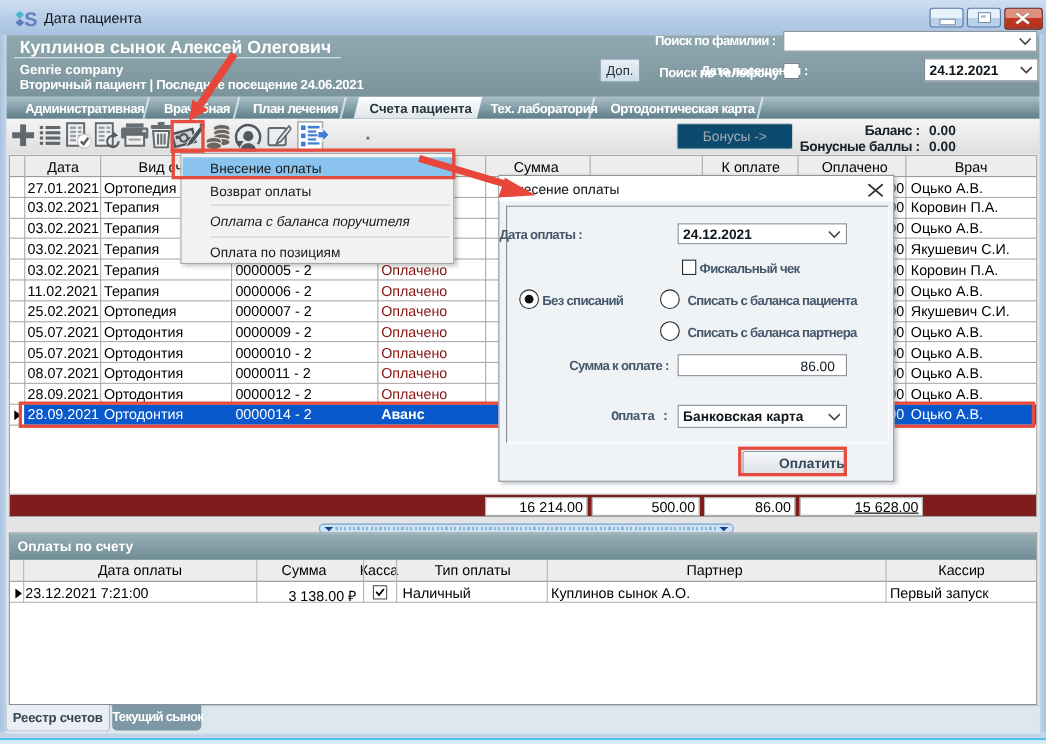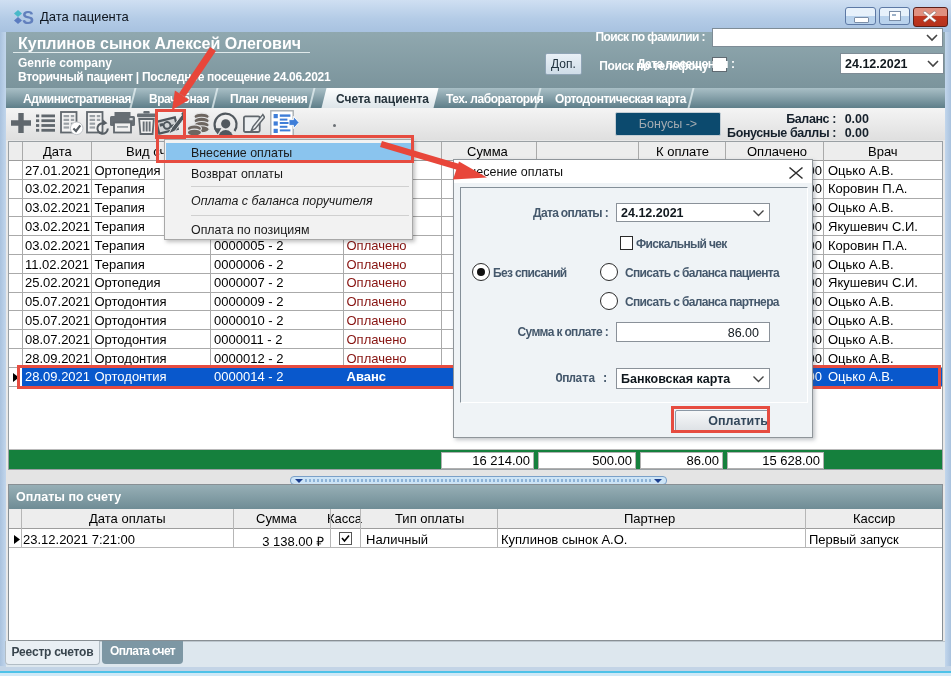--- a/index.html
+++ b/index.html
@@ -320,25 +320,25 @@
         </svg>
       <div class="abs" style="left:13px;top:0;width:920px;height:17.8px;background:#0958cc;"></div>
       <div class="cell" style="left:16px;color:#fff;">28.09.2021</div>
       <div class="cell" style="left:85.5px;color:#fff;">Ортодонтия</div>
       <div class="cell" style="left:205px;color:#fff;">0000014 - 2</div>
       <div class="cell b" style="left:337.5px;color:#fff;">Аванс</div>
       <div class="cell" style="left:716px;width:97px;text-align:right;color:#fff;">0.00</div>
       <div class="cell" style="left:819px;color:#fff;">Оцько А.В.</div>
     </div>
 
-    <div class="abs" style="left:0;top:307px;width:933px;height:22px;background:#15803d;border-top:1px solid #b9b9b9;box-sizing:border-box;">
+    <div class="abs" style="left:0;top:307px;width:933px;height:22px;background:#7f1d1d;border-top:1px solid #b9b9b9;box-sizing:border-box;">
       <div class="abs sumbox" style="left:432px;width:93px;">16 214.00</div>
       <div class="abs sumbox" style="left:529px;width:98px;">500.00</div>
       <div class="abs sumbox" style="left:631px;width:83px;">86.00</div>
-      <div class="abs sumbox" style="left:718px;width:97px;">15 628.00</div>
+      <div class="abs sumbox" style="left:718px;width:112px;text-decoration:underline;">15 628.00</div>
     </div>
   </div>
 
   <div class="abs" style="left:6px;top:470px;width:939px;height:16px;background:#e4e4e4;"></div>
   <div class="abs" style="left:290px;top:476px;width:377px;height:9px;background:#cde4f6;border:1px solid #7aa0c8;border-radius:4px;box-sizing:border-box;">
     <div class="abs" style="left:14px;top:2px;width:348px;height:3px;background:repeating-linear-gradient(90deg,#8fb4d8 0 2px,transparent 2px 4px);"></div>
     <svg class="abs" style="left:3px;top:1px;" width="10" height="6">
         <path d="M1 1 L5 5 L9 1" fill="#1c3f8f"></path>
       </svg>
     <svg class="abs" style="right:3px;top:1px;" width="10" height="6">
@@ -376,21 +376,21 @@
           </svg>
       </div>
       <div class="cell" style="left:357px;">Наличный</div>
       <div class="cell" style="left:492px;">Куплинов сынок А.О.</div>
       <div class="cell" style="left:800px;">Первый запуск</div>
     </div>
   </div>
 
   <div class="abs" style="left:6px;top:641px;width:939px;height:25px;background:#dde7ee;border-top:1px solid #bcc6cd;"></div>
   <div class="abs b" style="left:5px;top:641px;width:95px;height:24px;background:#e9eff4;border:1px solid #b2bdc5;border-top:none;border-radius:0 0 4px 4px;box-sizing:border-box;font-size:12px;color:#39454e;text-align:center;line-height:22px;white-space:nowrap;letter-spacing:-0.2px;">Реестр счетов</div>
-  <div class="abs b" style="left:102px;top:641px;width:81px;height:23px;background:#7d97a4;border-radius:0 0 4px 4px;font-size:12px;color:#fff;text-align:center;line-height:21px;white-space:nowrap;letter-spacing:-0.7px;">Оплата счет</div>
+  <div class="abs b" style="left:102px;top:641px;width:81px;height:23px;background:#7d97a4;border-radius:0 0 4px 4px;font-size:12px;color:#fff;text-align:center;line-height:21px;white-space:nowrap;letter-spacing:-0.7px;">Текущий сынок</div>
 
   <div class="abs" style="left:17px;top:365px;width:924px;height:24px;border:3px solid #e64c40;box-sizing:border-box;"></div>
 
   <div class="abs" style="left:164px;top:139px;width:249px;height:101px;background:#f2f2f2;border:1px solid #a8a8a8;box-sizing:border-box;box-shadow:2px 2px 4px rgba(0,0,0,0.25);">
     <div class="abs" style="left:1px;top:3px;width:246px;height:19px;background:#8ac4ee;"></div>
     <div class="abs mitem" style="left:26px;top:6px;">Внесение оплаты</div>
     <div class="abs mitem" style="left:26px;top:27px;">Возврат оплаты</div>
     <div class="abs" style="left:26px;top:45.5px;width:218px;height:1px;background:#d0d0d0;"></div>
     <div class="abs mitem" style="left:26px;top:54px;font-style:italic;">Оплата с баланса поручителя</div>
     <div class="abs" style="left:26px;top:74.5px;width:218px;height:1px;background:#d0d0d0;"></div>
@@ -398,21 +398,21 @@
   </div>
 
   <div class="abs" style="left:453px;top:159px;width:360px;height:279px;background:#eff3f6;border:1px solid #8f959a;box-sizing:border-box;box-shadow:2px 2px 4px rgba(80,90,100,0.35);">
     <div class="abs" style="left:0;top:0;width:358px;height:23px;background:#fff;"></div>
     <div class="abs" style="left:7px;top:5px;font-size:12.5px;color:#111;">Внесение оплаты</div>
     <svg class="abs" style="left:334px;top:6px;" width="16" height="14">
         <path d="M1.5 1.5 L14.5 12.5 M14.5 1.5 L1.5 12.5" stroke="#2e2e2e" stroke-width="1.5" fill="none"></path>
       </svg>
     <div class="abs" style="left:6px;top:27px;width:348px;height:216px;border-top:1px solid #848f98;border-left:1px solid #848f98;border-bottom:1px solid #fff;border-right:1px solid #fff;box-sizing:border-box;"></div>
 
-    <div class="abs dlbl" style="left:0px;top:46px;width:154px;text-align:right;">Дата оплаты :</div>
+    <div class="abs dlbl" style="left:0px;top:46px;width:154px;text-align:left;">Дата оплаты :</div>
     <div class="abs" style="left:162px;top:43px;width:154px;height:19px;background:#fff;border:1px solid #8a9199;box-sizing:border-box;">
       <div class="abs b" style="left:4px;top:2px;font-size:12.5px;color:#10181e;">24.12.2021</div>
       <svg class="abs" style="right:4px;top:5px;" width="13" height="9">
           <path d="M1.5 1.5 L6.5 6.5 L11.5 1.5" stroke="#444" stroke-width="1.4" fill="none"></path>
         </svg>
     </div>
 
     <div class="abs" style="left:165.5px;top:76px;width:13.5px;height:13.5px;background:#fff;border:1.5px solid #2a2a2a;box-sizing:border-box;"></div>
     <div class="abs dlbl" style="left:182px;top:77px;">Фискальный чек</div>
 

